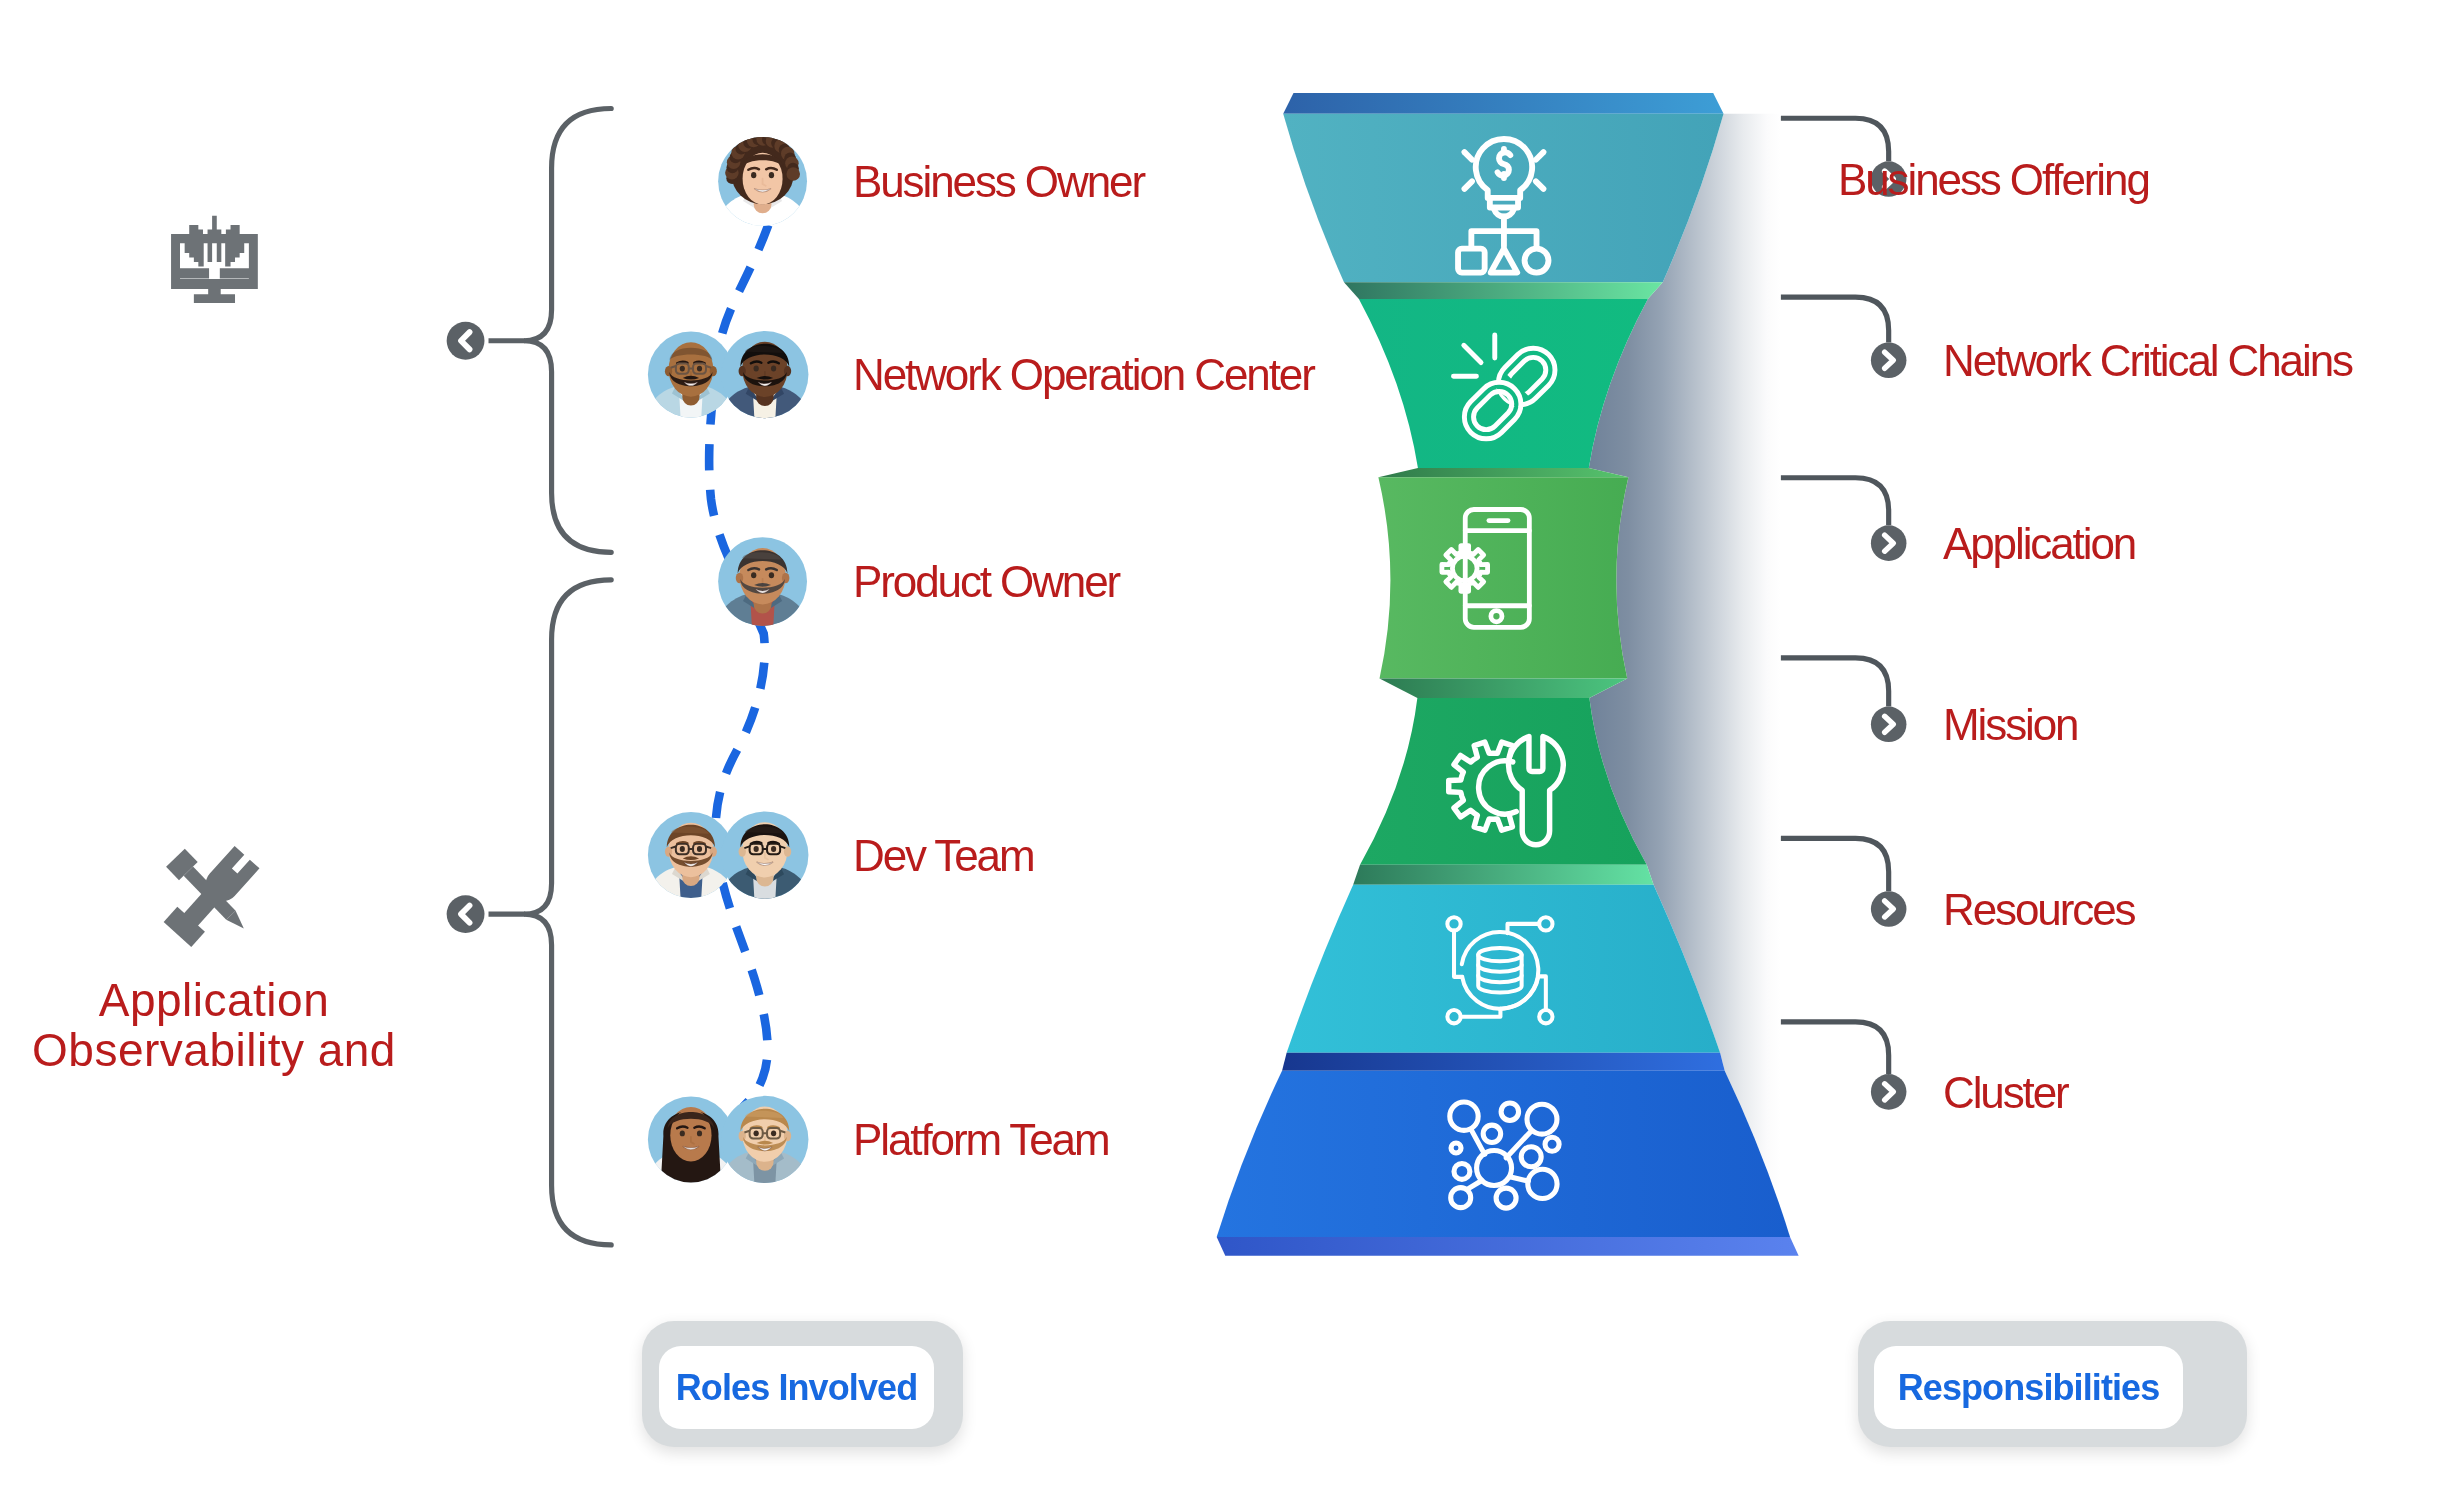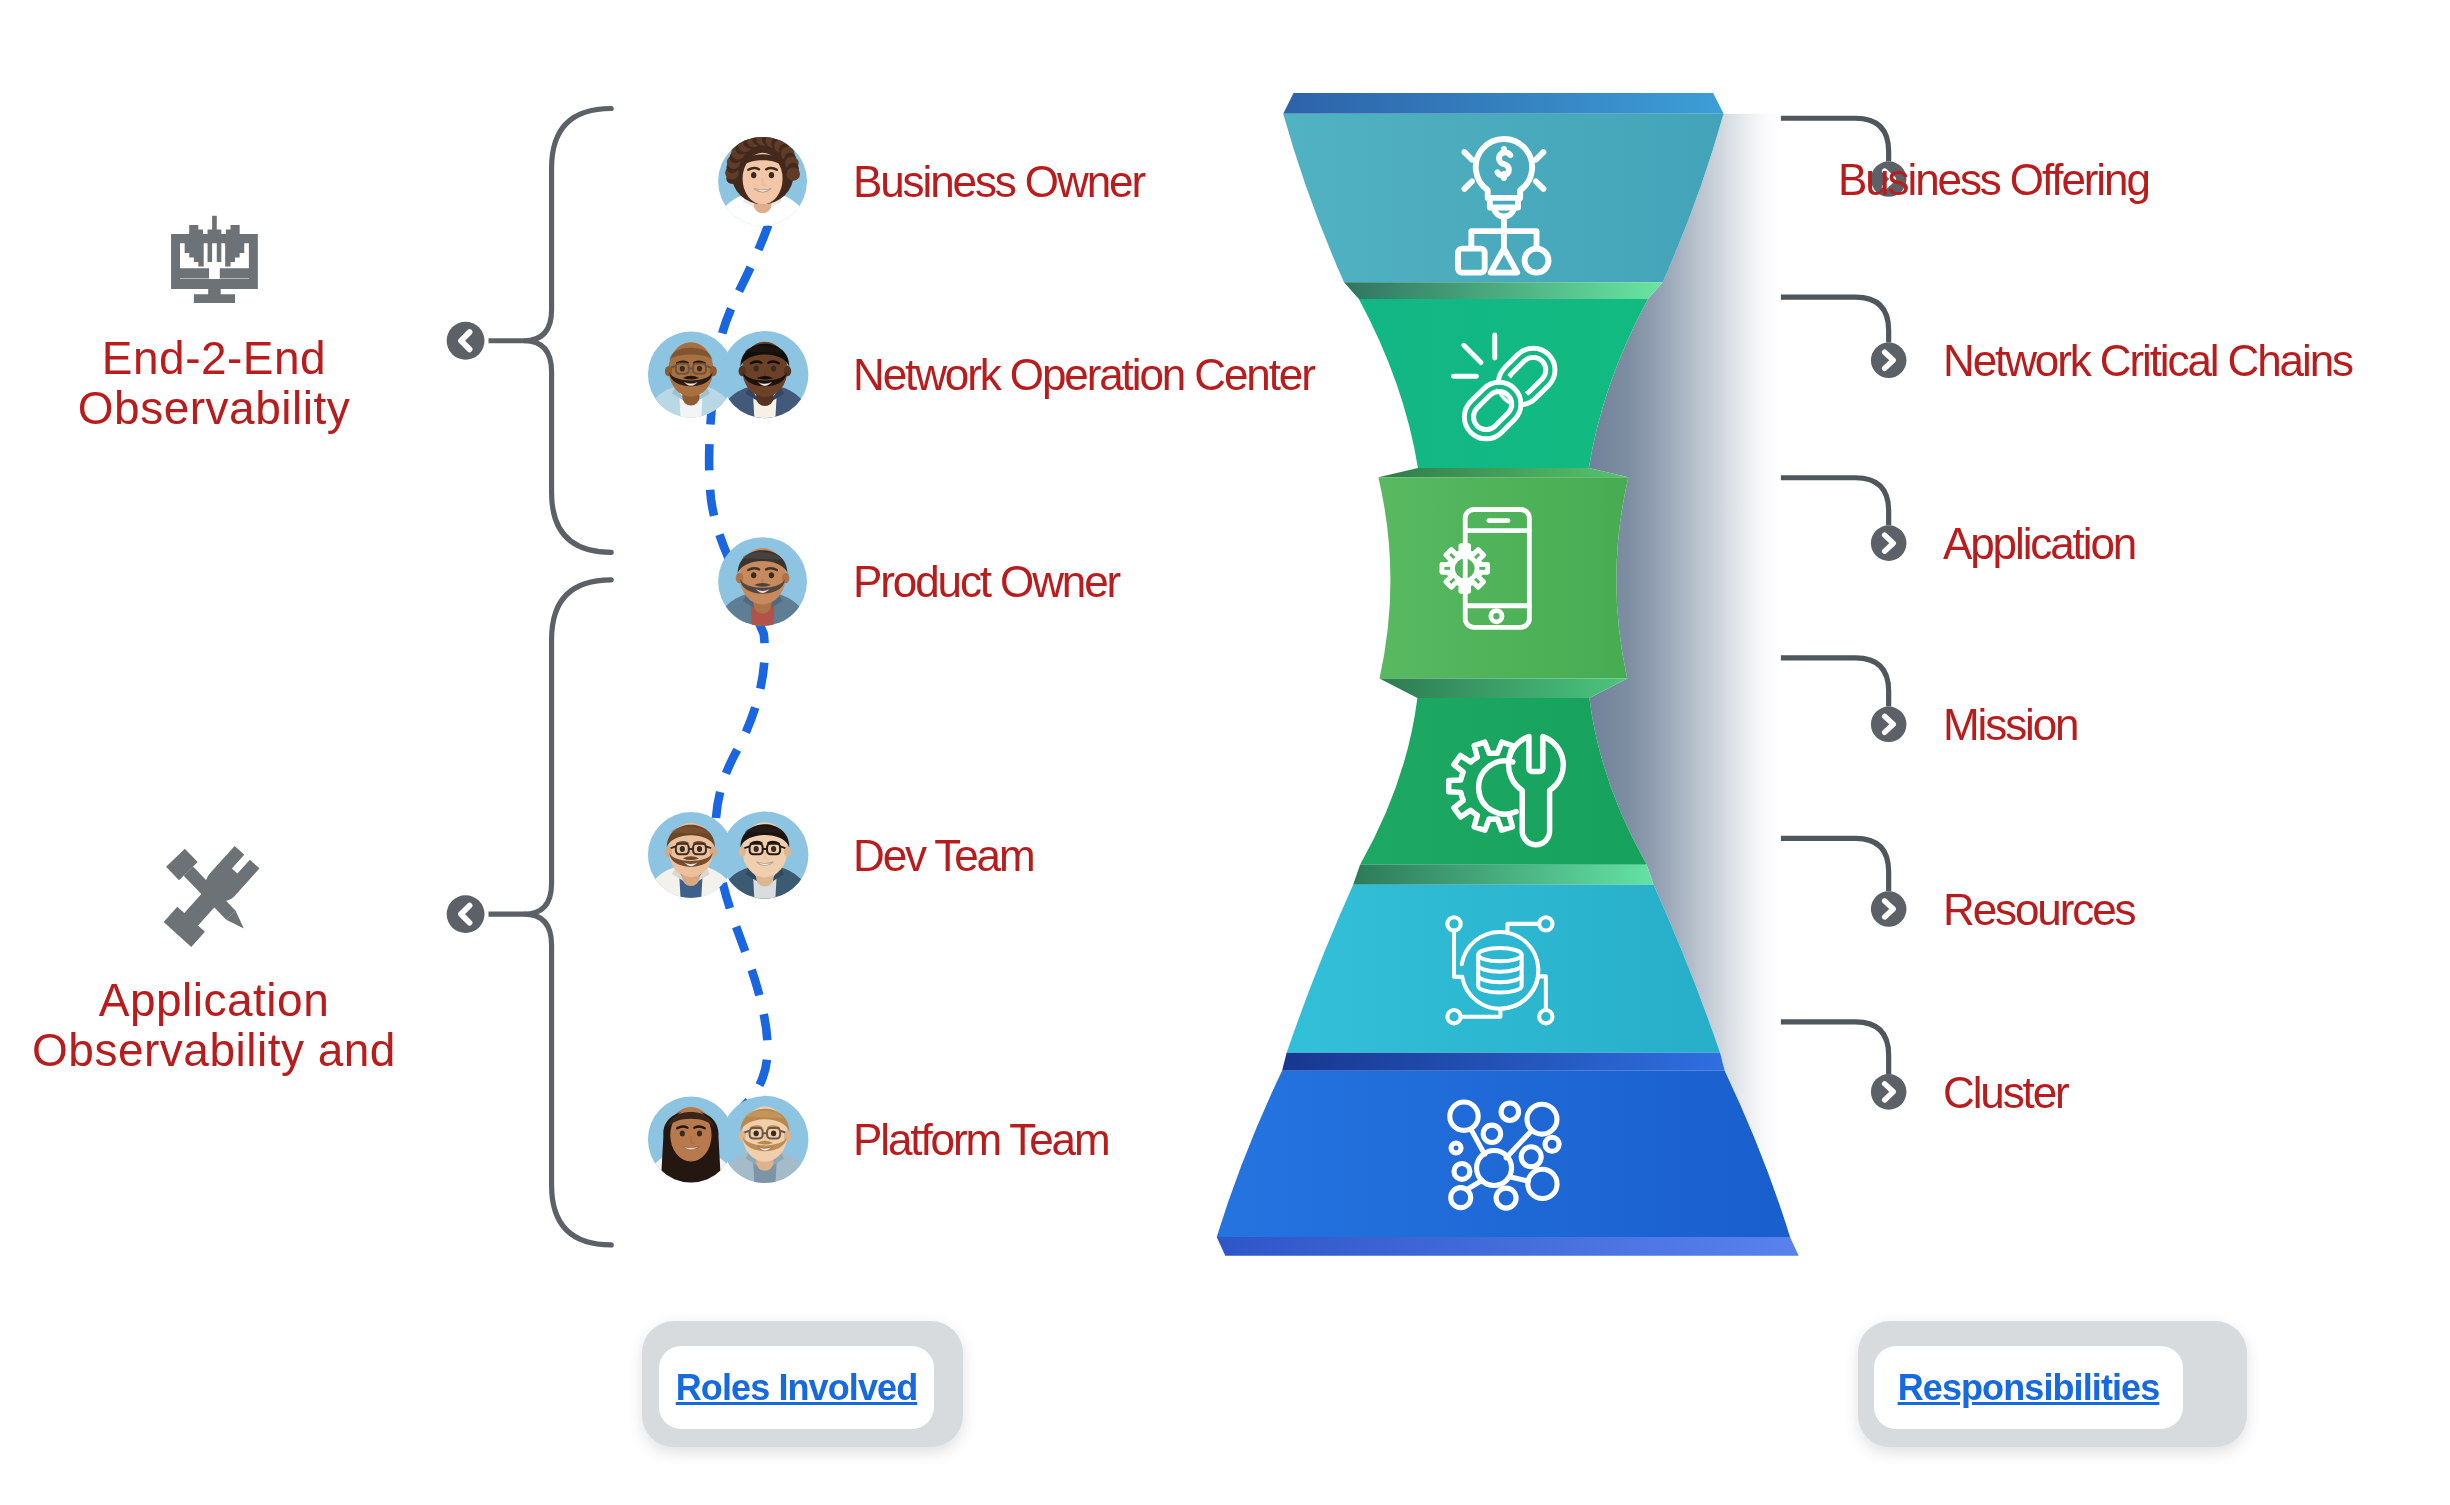--- a/index.html
+++ b/index.html
@@ -8,21 +8,21 @@
     font-family:"Liberation Sans", sans-serif;}
   #mainsvg{position:absolute;left:0;top:0;width:2450px;height:1506px;}
   .txt{position:absolute;color:#b91c1c;font-weight:400;letter-spacing:-1.1px;}
   .side-title{text-align:center;line-height:50px;font-size:46px;letter-spacing:0.5px;}
   .role-label{white-space:nowrap;font-size:44px;letter-spacing:-2.1px;}
   .resp-label{white-space:nowrap;font-size:44px;letter-spacing:-2.1px;}
   .pill-outer{position:absolute;background:#d7dbdd;border-radius:32px;
      box-shadow:0 5.7px 15px rgba(0,0,0,0.12);}
   .pill{position:absolute;background:#ffffff;border-radius:22px;
      display:flex;align-items:center;justify-content:center;color:#1769e0;font-weight:700;
-     font-size:36px;letter-spacing:-0.9px;white-space:nowrap;text-decoration:underline;}
+     font-size:36px;letter-spacing:-0.9px;white-space:nowrap;}
 </style>
 </head>
 <body>
 
 <div id="stage">
 <svg id="mainsvg" viewBox="0 0 4273 2626" xmlns="http://www.w3.org/2000/svg">
 <defs>
   <linearGradient id="band0" x1="0" y1="0" x2="1" y2="0">
           <stop offset="0" stop-color="#2d62a9"></stop>
           <stop offset="1" stop-color="#3d9ed6"></stop>
@@ -562,21 +562,20 @@
  </g>
  <g transform="rotate(-44 50 50)">
   <path d="M36 -6 H64 V14 H36 Z"></path>
   <rect x="43" y="14" width="14" height="66"></rect>
   <path d="M43 80 H57 L50 100 Z"></path>
  </g>
 </g>
         </g>
 </g>
 </svg>
-<div class="txt side-title" style="left:0px;top:333px;width:428px;"><span>End‑2‑End</span><br><span>Observability</span></div>
 <div class="txt side-title" style="left:0px;top:975px;width:428px;"><span>Application</span><br><span>Observability and</span><br></div>
 <div class="txt role-label" style="left:853px;top:157px;">Business Owner</div>
 <div class="txt role-label" style="left:853px;top:350px;">Network Operation Center</div>
 <div class="txt role-label" style="left:853px;top:557px;">Product Owner</div>
 <div class="txt role-label" style="left:853px;top:831px;">Dev Team</div>
 <div class="txt role-label" style="left:853px;top:1115px;">Platform Team</div>
 <div class="txt resp-label" style="left:1838px;top:155px;">Business Offering</div>
 <div class="txt resp-label" style="left:1943px;top:336px;">Network Critical Chains</div>
 <div class="txt resp-label" style="left:1943px;top:519px;">Application</div>
 <div class="txt resp-label" style="left:1943px;top:700px;">Mission</div>

